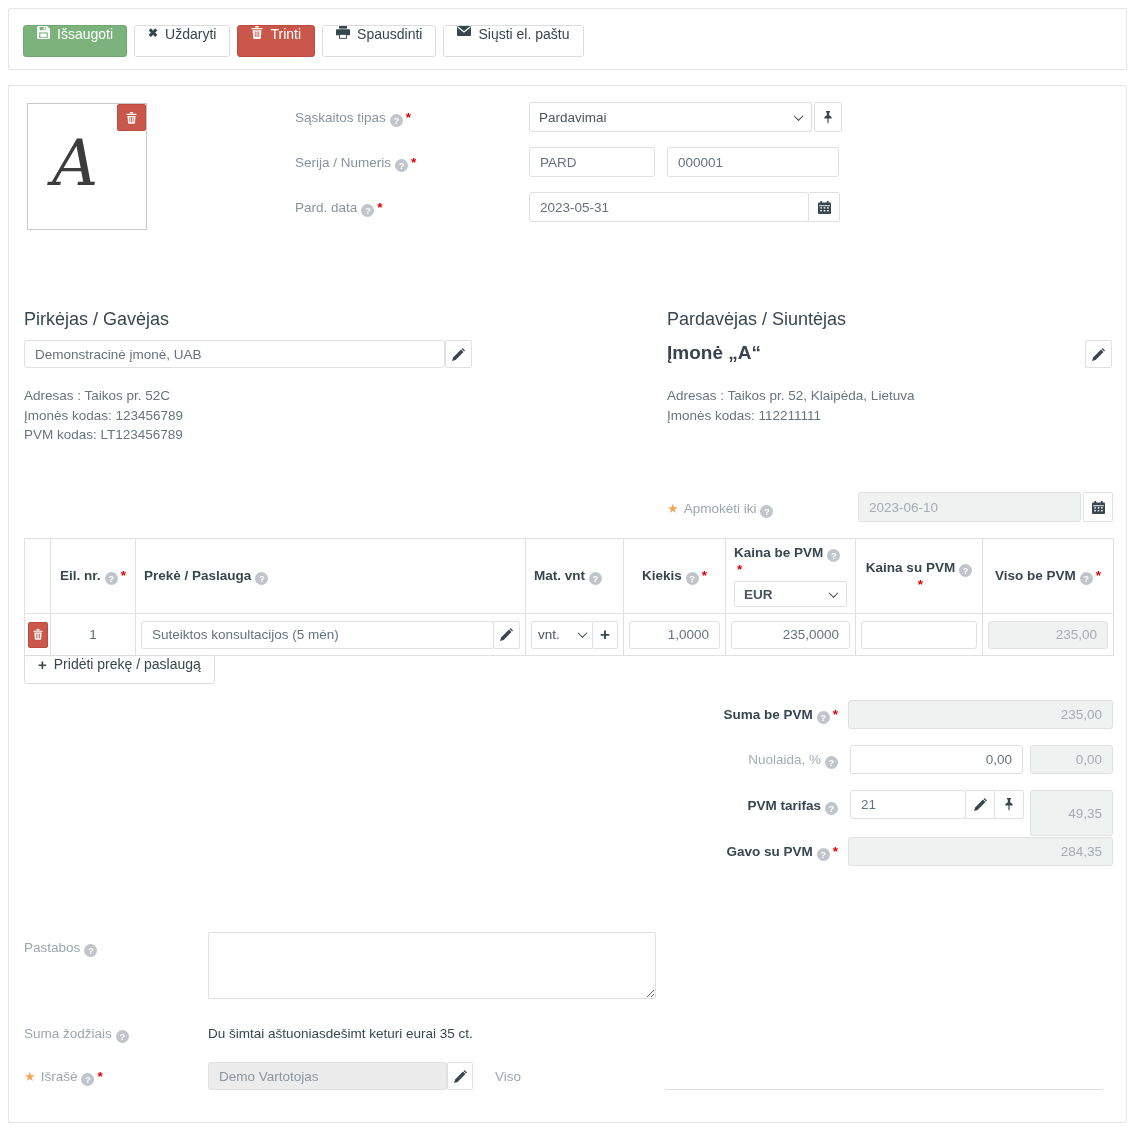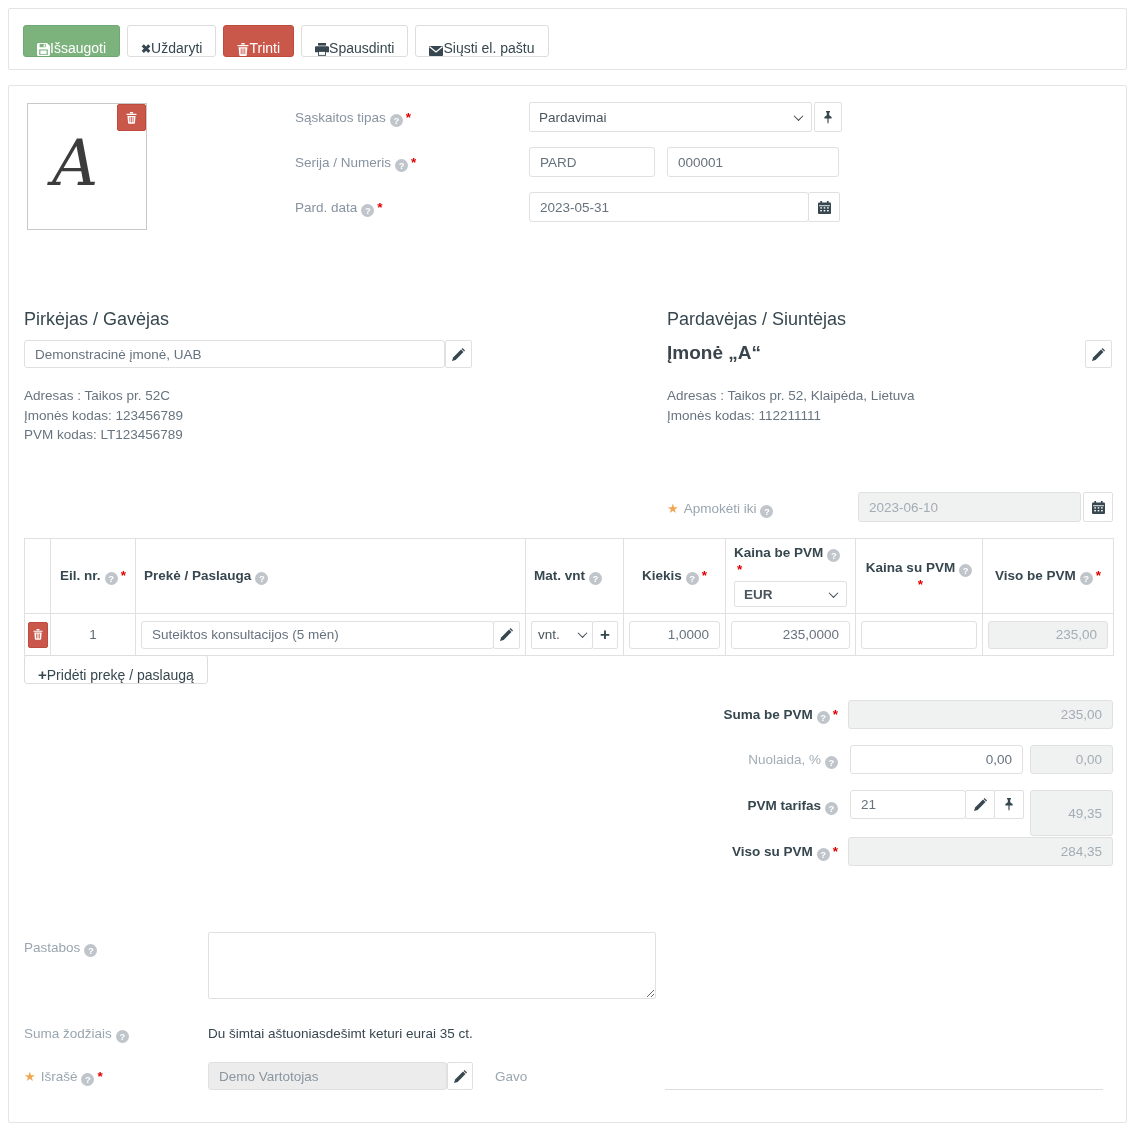--- a/index.html
+++ b/index.html
@@ -2,21 +2,21 @@
 <html><head>
 <meta charset="utf-8">
 <style>
   * { margin:0; padding:0; box-sizing:border-box; }
   html,body { width:1137px; height:1129px; background:#fff;
     font-family:"Liberation Sans", sans-serif; font-size:13.5px; color:#37474f; }
   .abs { position:absolute; }
   .panel { position:absolute; background:#fff; border:1px solid #e4e4e4; border-radius:2px; }
 
   
-  .btn { display:inline-flex; align-items:flex-end; padding:0 13px; height:32px;
+  .btn { display:inline-flex; align-items:flex-start; gap:7px; padding:0 13px; height:32px;
     background:#fff; border:1px solid #ddd; border-radius:3px; color:#37474f;
     font-size:14px; cursor:pointer; white-space:nowrap; font-family:inherit; }
   .btn-success { background:#7cb37d; border-color:#70a871; color:#fff; }
   .btn-danger  { background:#c9584a; border-color:#bd4c3e; color:#fff; }
   .toolbar-row { position:absolute; left:14px; top:16px; display:flex; gap:7px; }
 
   
   .input { position:absolute; border:1px solid #e0e0e0; border-radius:3px; background:#fff;
     color:#66727e; font-size:13.5px; padding:0 10px; font-family:inherit; outline:none; }
   .input.num { text-align:right; }
@@ -339,21 +339,21 @@
 <button class="addon abs" style="left:994px;top:790px;width:30px;height:29px;">
   <span>
     <svg width="10" height="13" viewBox="0 0 10 13" fill="#37474f">
         <path d="M3 0h4v1.2l-.8.3v2.8L8.6 6v1.4H5.6v3.9L5 13l-.6-1.7V7.4H1.4V6l2.4-1.7V1.5L3 1.2z"></path>
       </svg>
   </span>
 </button>
 <input class="input num disab" readonly="" style="left: 1030px; top: 790px; width: 83px; height: 46px;" value="49,35">
 
 <div class="abs" style="left:538px;top:844px;width:300px;text-align:right;font-weight:bold;">
-  <span>Viso su PVM</span><span class="help">?</span><span class="req">*</span>
+  <span>Gavo su PVM</span><span class="help">?</span><span class="req">*</span>
 </div>
 <input class="input num disab" readonly="" style="left: 848px; top: 837px; width: 265px; height: 29px;" value="284,35">
 
 <div class="label-muted" style="left:24px;top:940px;">
   <span>Pastabos</span><span class="help">?</span>
 </div>
 <textarea class="notes" style="left: 208px; top: 932px; width: 448px; height: 67px;"></textarea>
 
 <div class="label-muted" style="left:24px;top:1026px;">
   <span>Suma žodžiais</span><span class="help">?</span>
@@ -365,14 +365,14 @@
 </div>
 <input class="input" style="left: 208px; top: 1062px; width: 239px; height: 28px; background: rgb(236, 236, 236); color: rgb(138, 150, 160);" value="Demo Vartotojas">
 <button class="addon abs" style="left:447px;top:1062px;width:26px;height:28px;">
   <span>
     <svg width="13" height="13" viewBox="0 0 13 13" fill="#37474f">
         <path d="M0 13l1.1-3.6L9 1.5 11.5 4 3.6 11.9z"></path>
         <path d="M9.6 .9L10.5 0 13 2.5l-.9.9z"></path>
       </svg>
   </span>
 </button>
-<div class="label-muted" style="left:495px;top:1069px;">Gavo</div>
+<div class="label-muted" style="left:495px;top:1069px;">Viso</div>
 <div class="hr-line" style="left:665px;top:1089px;width:438px;"></div>
 
 </body></html>

